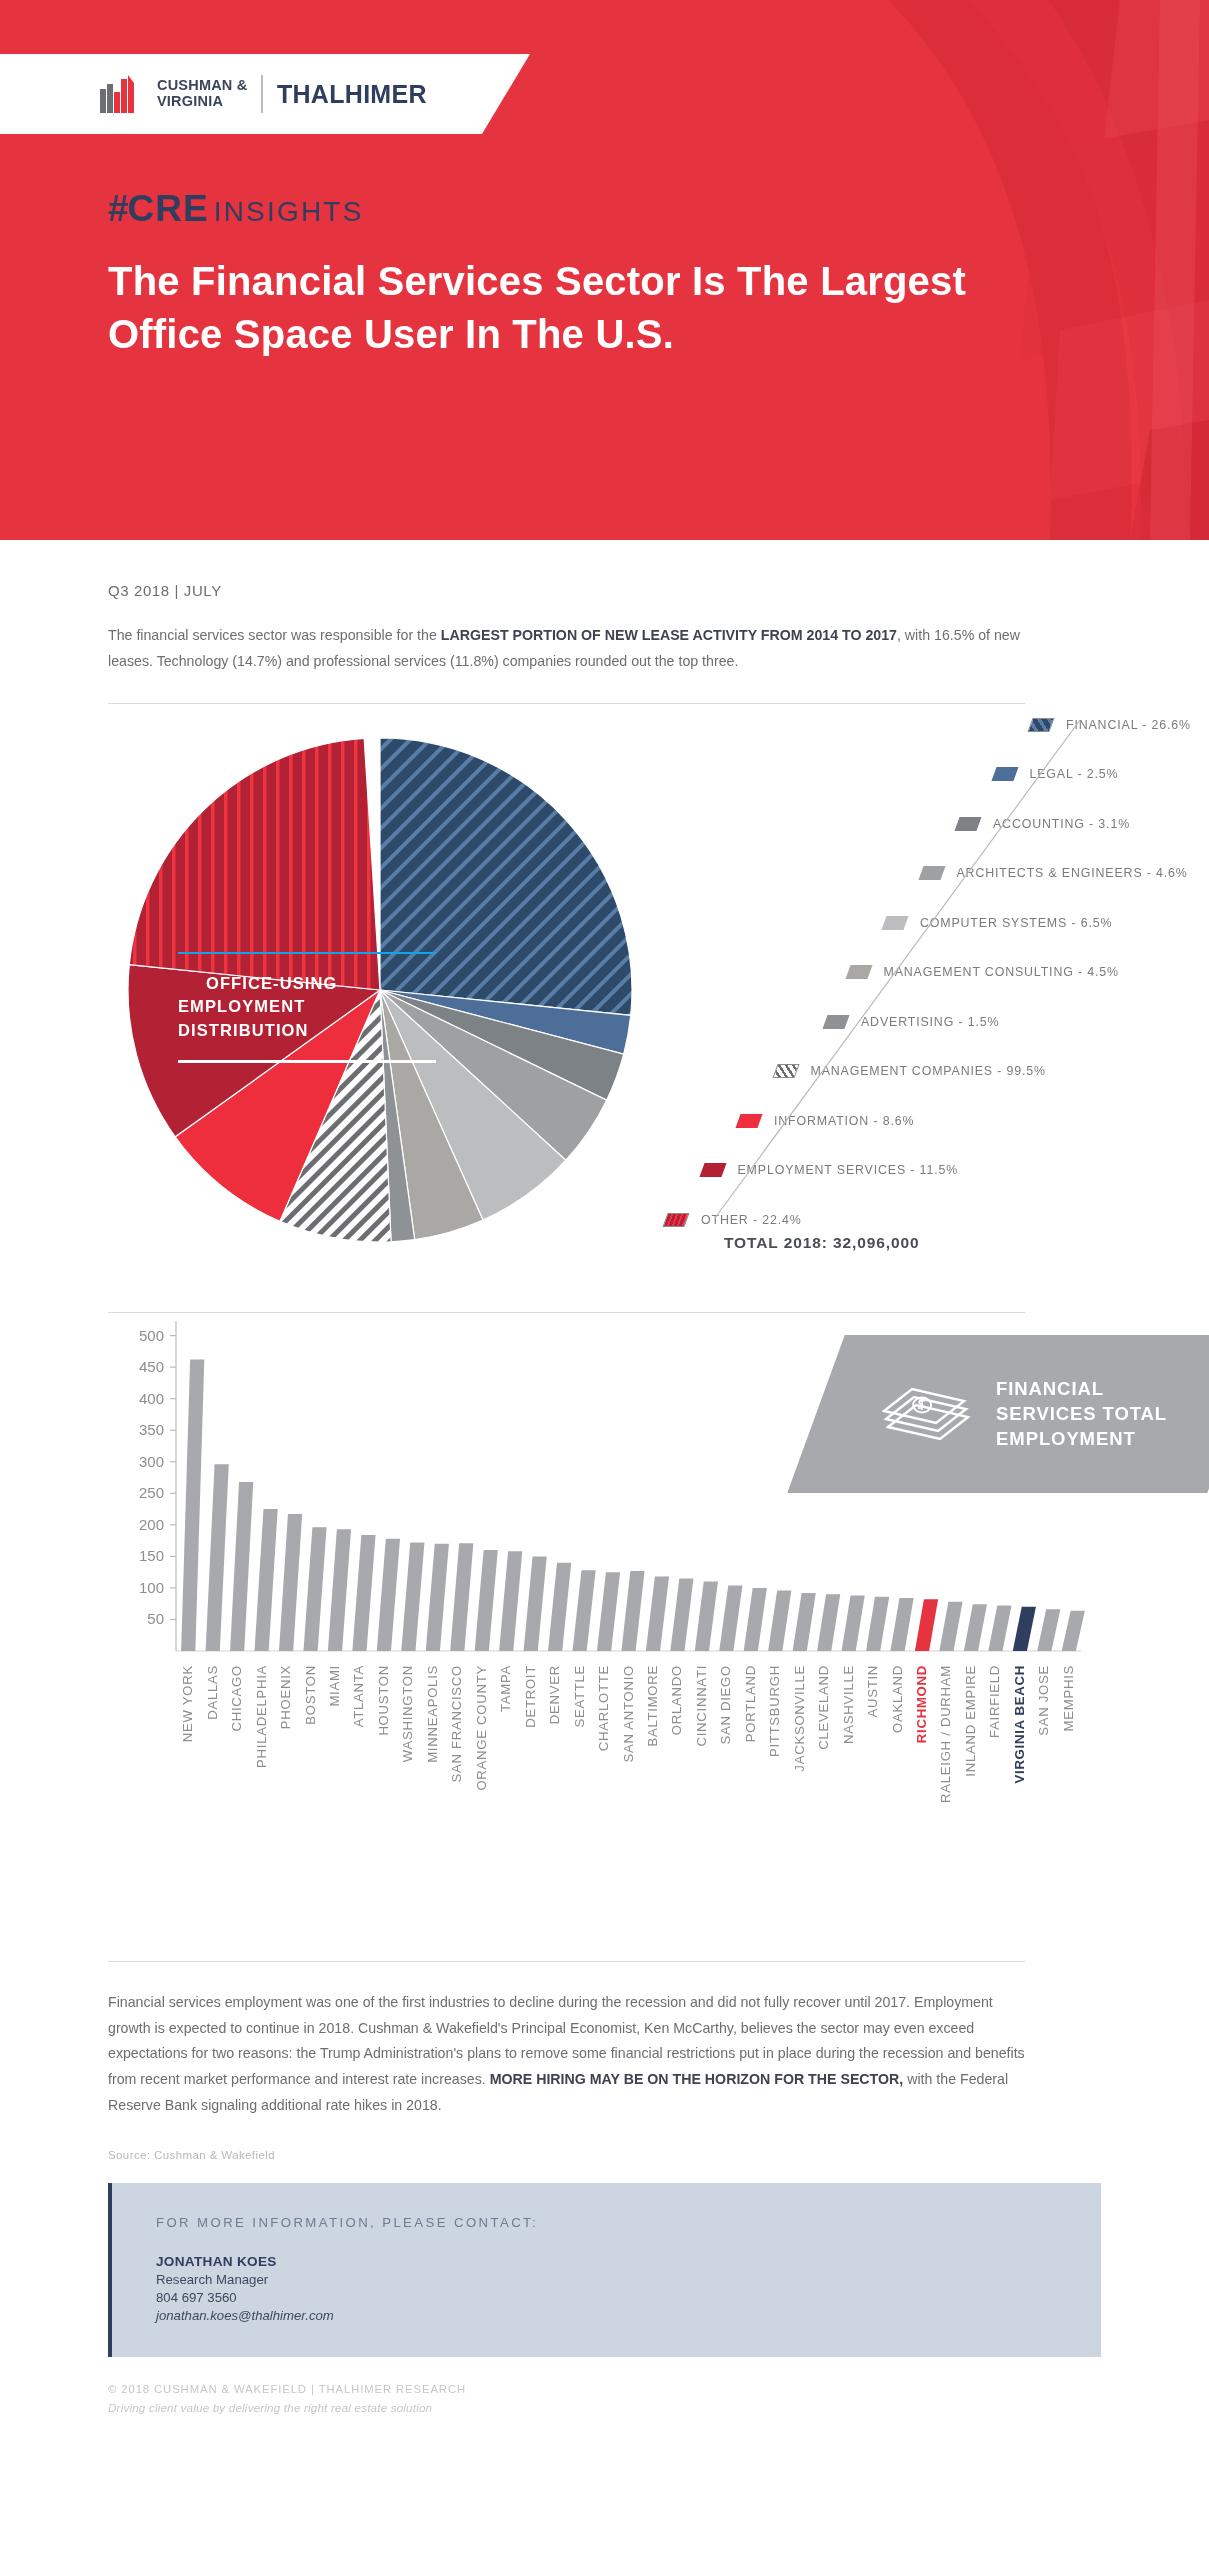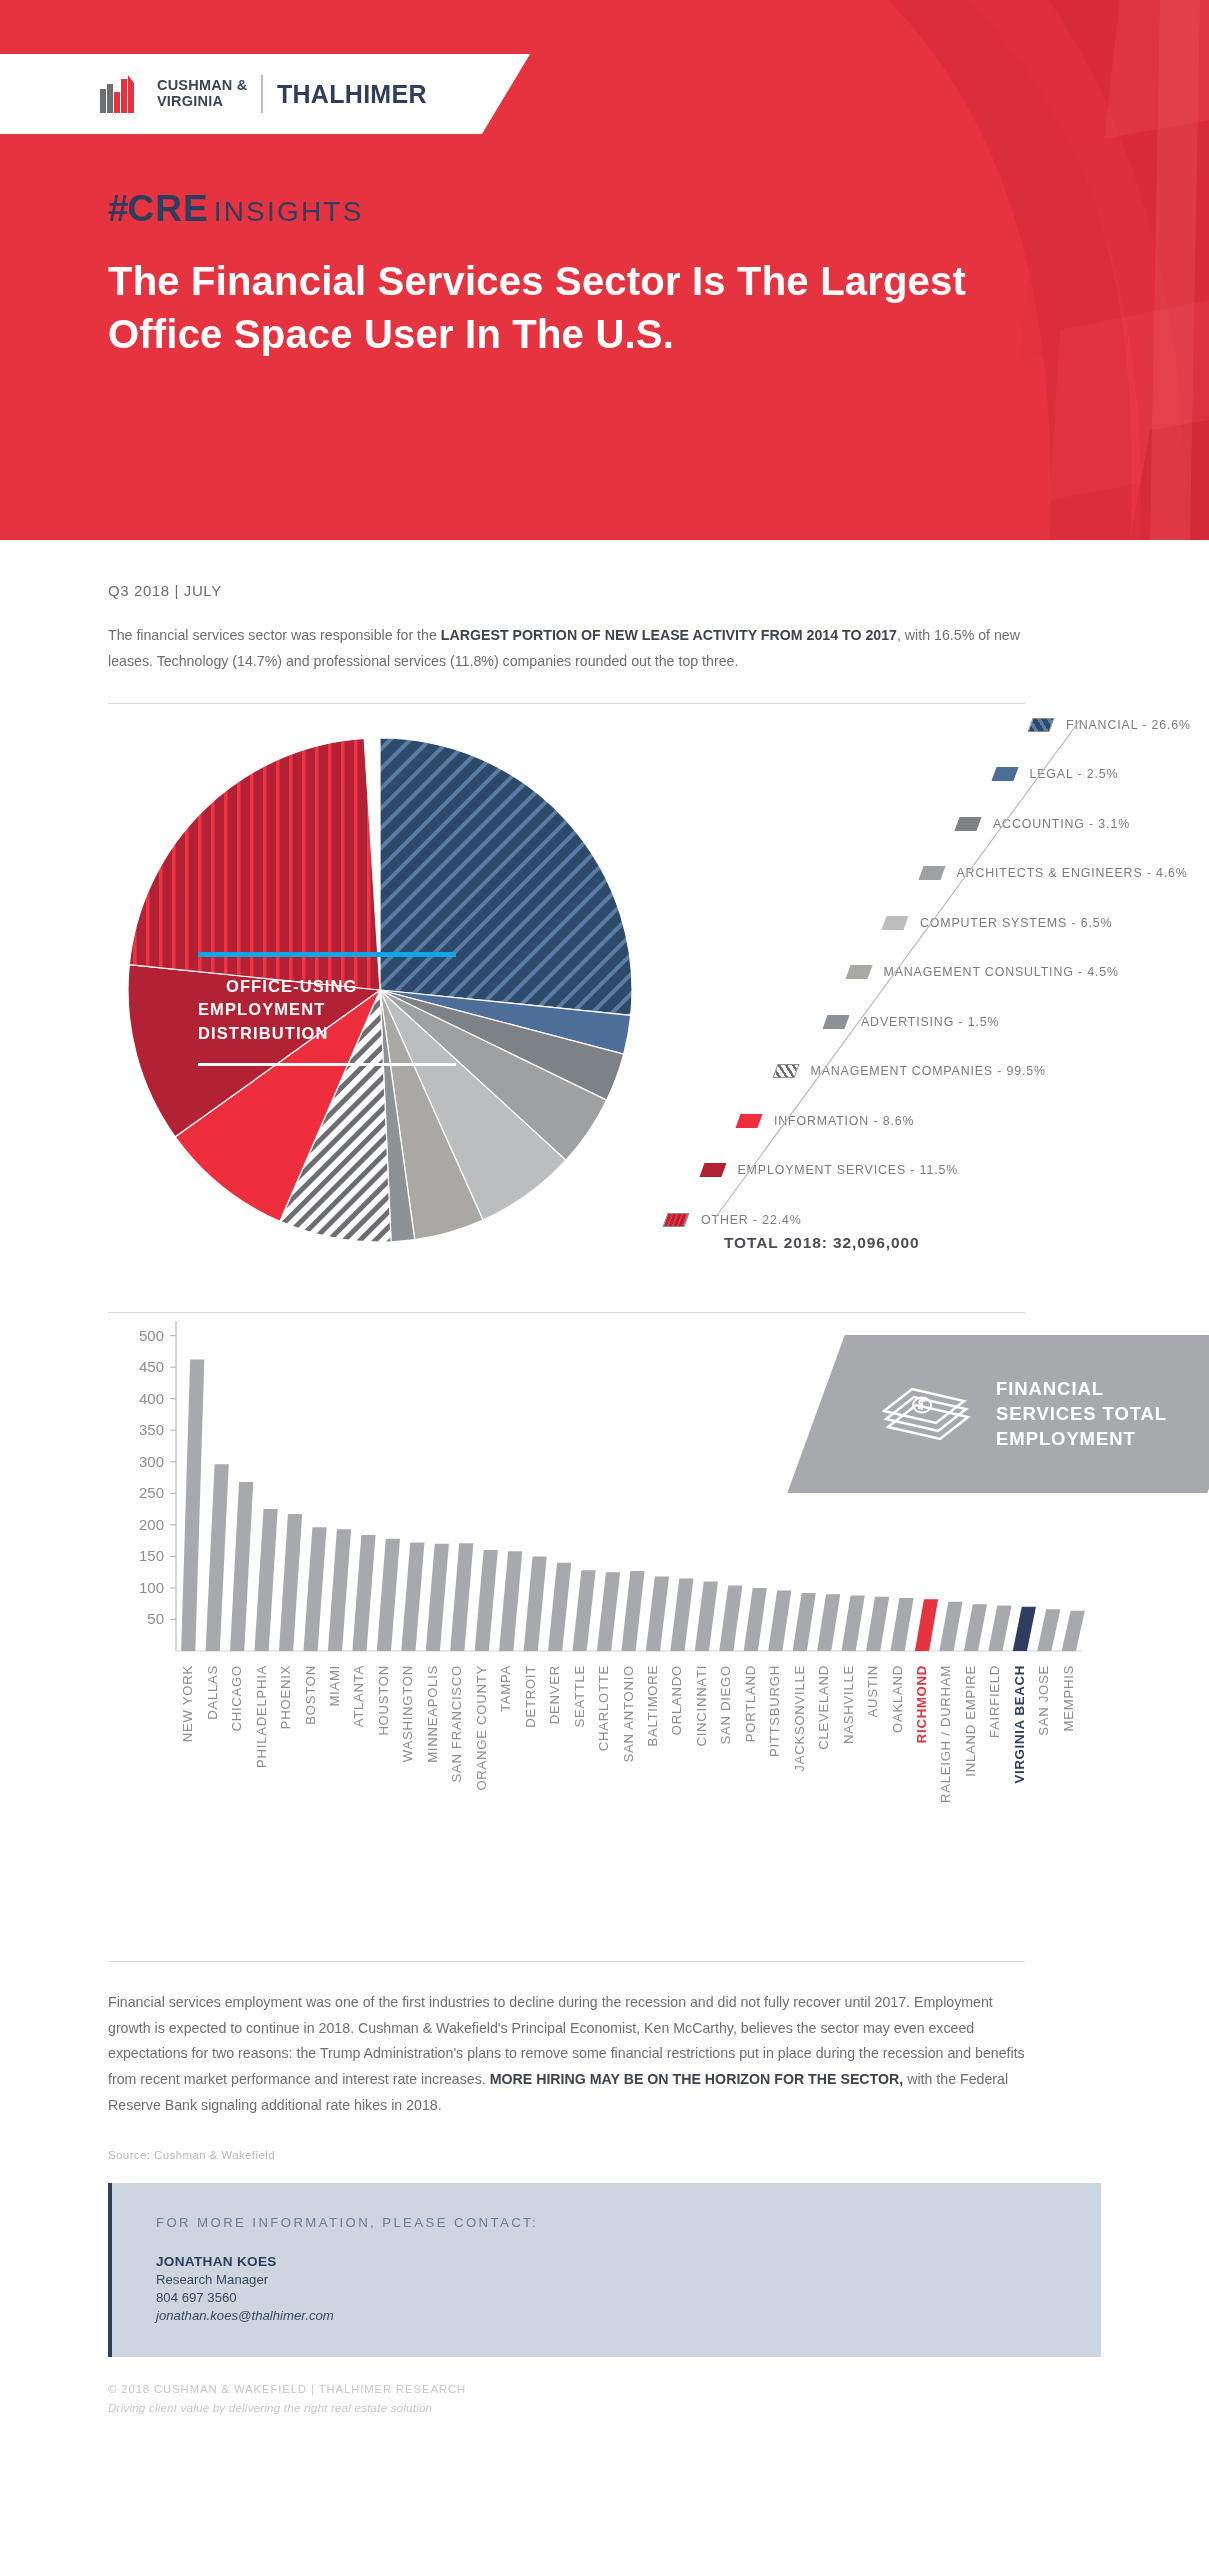--- a/index.html
+++ b/index.html
@@ -93,32 +93,31 @@
 
   
   .pie-section { position: relative; height: 580px; }
 
   .pie-wrap { position: absolute; left: 12px; top: 26px; width: 520px; height: 520px; }
   .pie-center-label {
     position: absolute;
     left: 58px;
     top: 222px;
     width: 258px;
-    border-top: 5px solid #0ea5e9;
+    border-top: 2px solid #0ea5e9;
     border-bottom: 3px solid #fff;
     padding: 18px 0 18px 0;
     text-align: left;
     color: #ffffff;
     font-size: 16.5px;
     font-weight: bold;
     letter-spacing: 1.1px;
     line-height: 1.42;
     text-indent: 28px;
     pointer-events: none;
-    margin-left: 20px;
   }
 
   .legend { position: absolute; left: 590px; top: 14px; width: 520px; height: 530px; }
   .legend-row {
     position: absolute;
     display: flex;
     align-items: center;
     white-space: nowrap;
   }
   .swatch {

